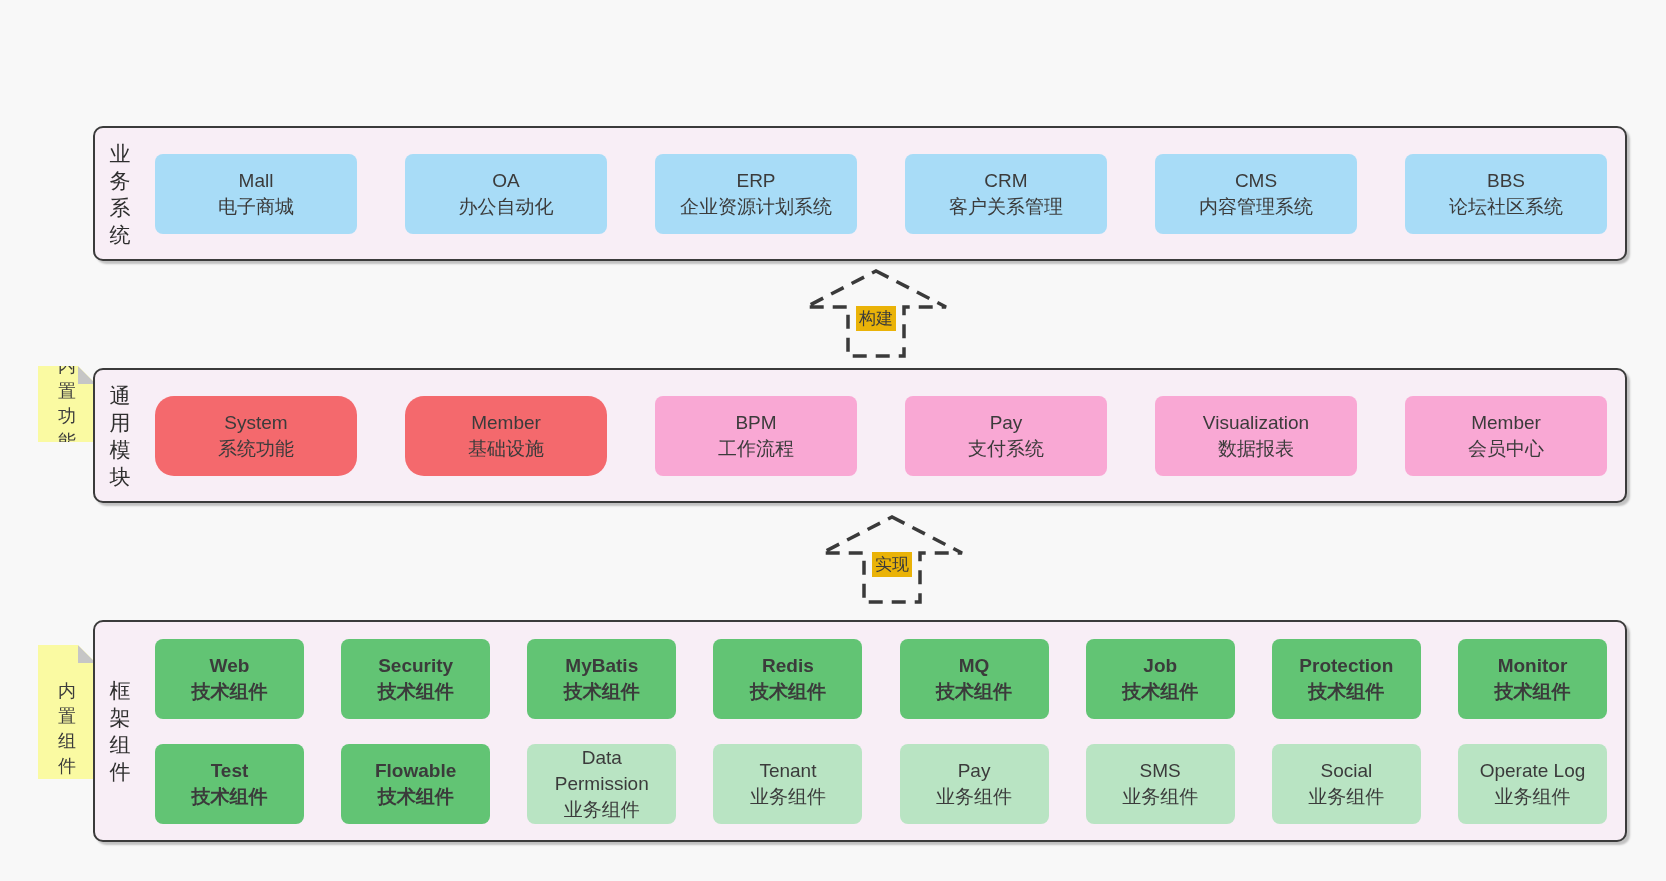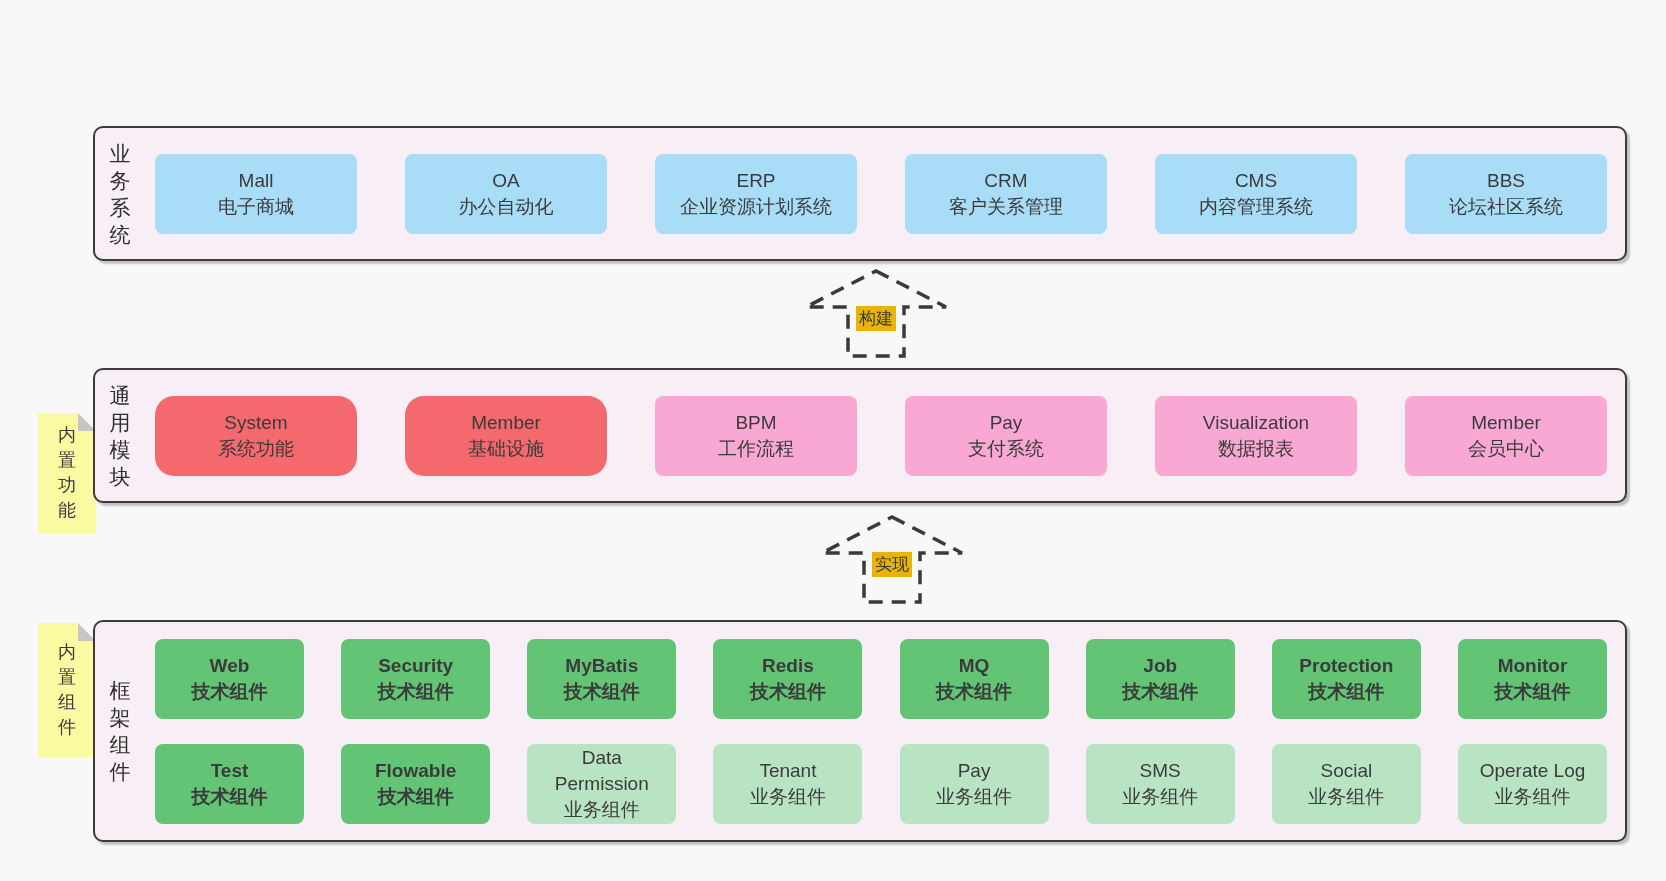--- a/index.html
+++ b/index.html
@@ -48,22 +48,22 @@
   .c-pink{background:#f9a8d4;}
   .c-green{background:#62c474;font-weight:bold;}
   .c-green-light{background:#b9e4c3;}
 
   
   .note{
     position:absolute;left:38px;width:58px;background:#fafaa2;z-index:1;
     clip-path:polygon(0 0,calc(100% - 18px) 0,100% 18px,100% 100%,0 100%);
     display:flex;align-items:center;justify-content:center;
   }
-  .note-1{top:366px;height:120px;margin-top:47px;}
-  .note-2{top:623px;height:134px;}
+  .note-1{top:366px;height:76px;}
+  .note-2{top:645px;height:134px;align-items:flex-end;}
   .note-text{
     width:20px;font-size:18px;line-height:25px;color:#3b3b3b;
     word-break:break-all;text-align:center;
   }
   .fold{position:absolute;top:0;right:0;}
 
   
   .arrow{position:absolute;width:146px;height:92px;z-index:1;}
   .arrow-1{left:803px;top:268px;}
   .arrow-2{left:819px;top:514px;}

